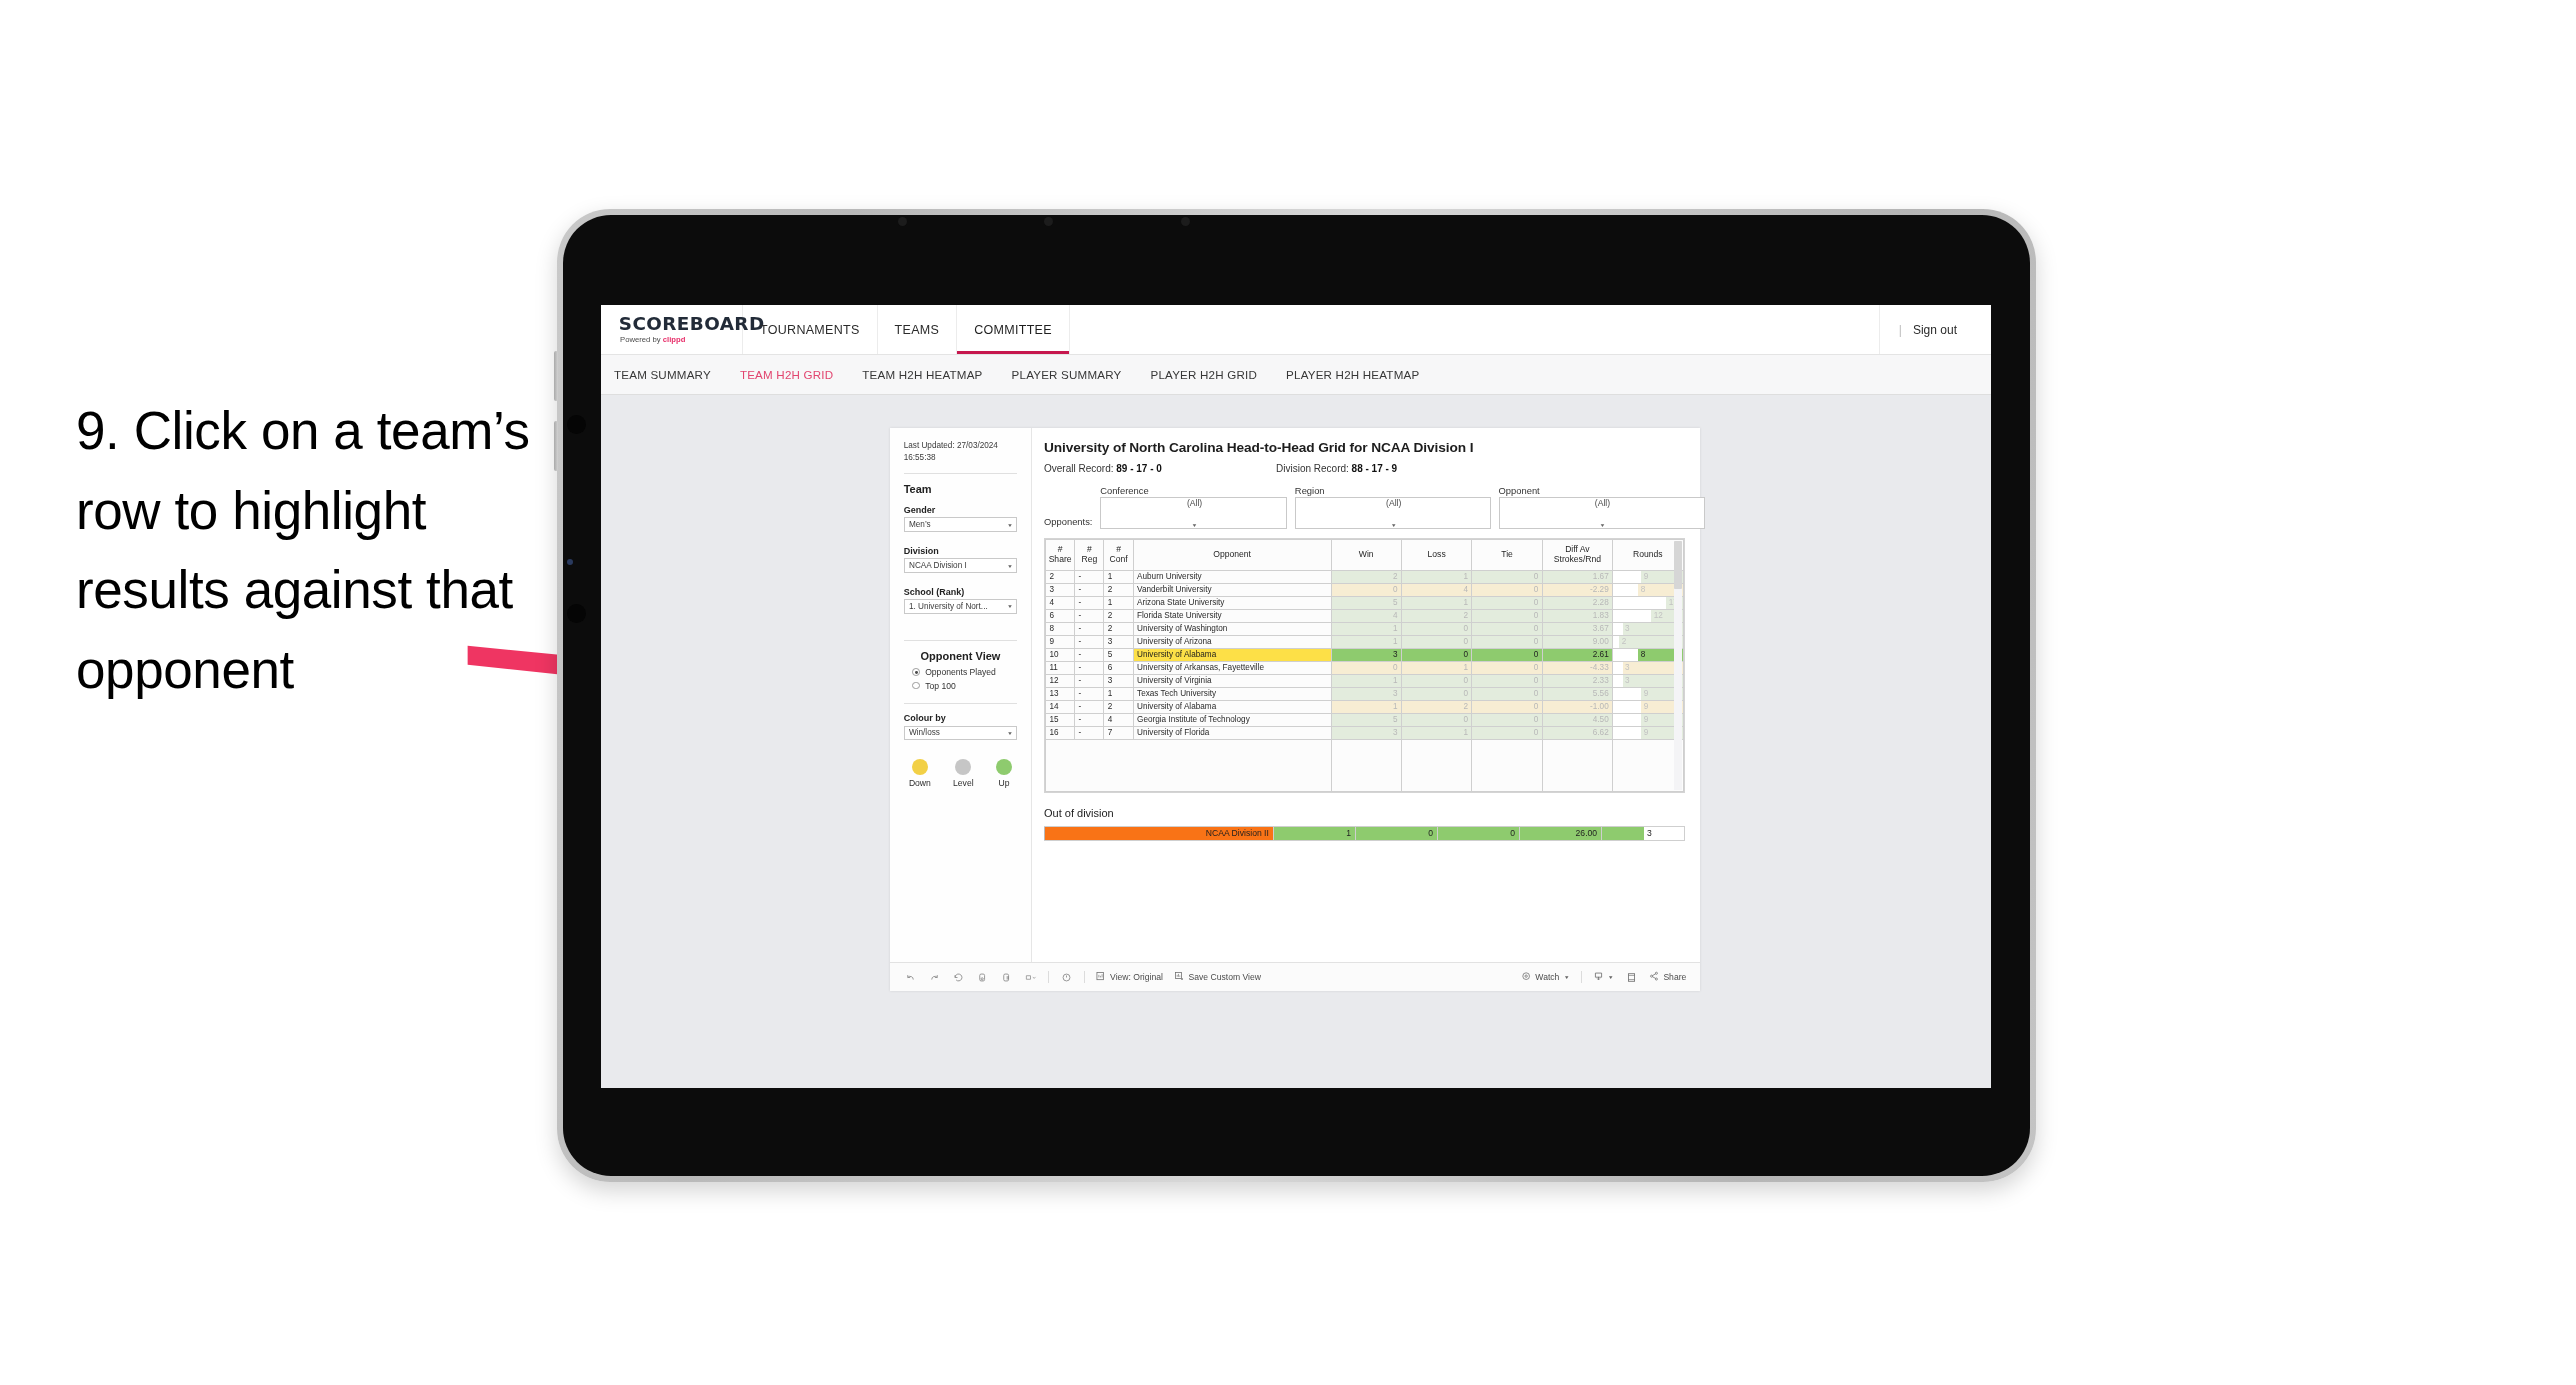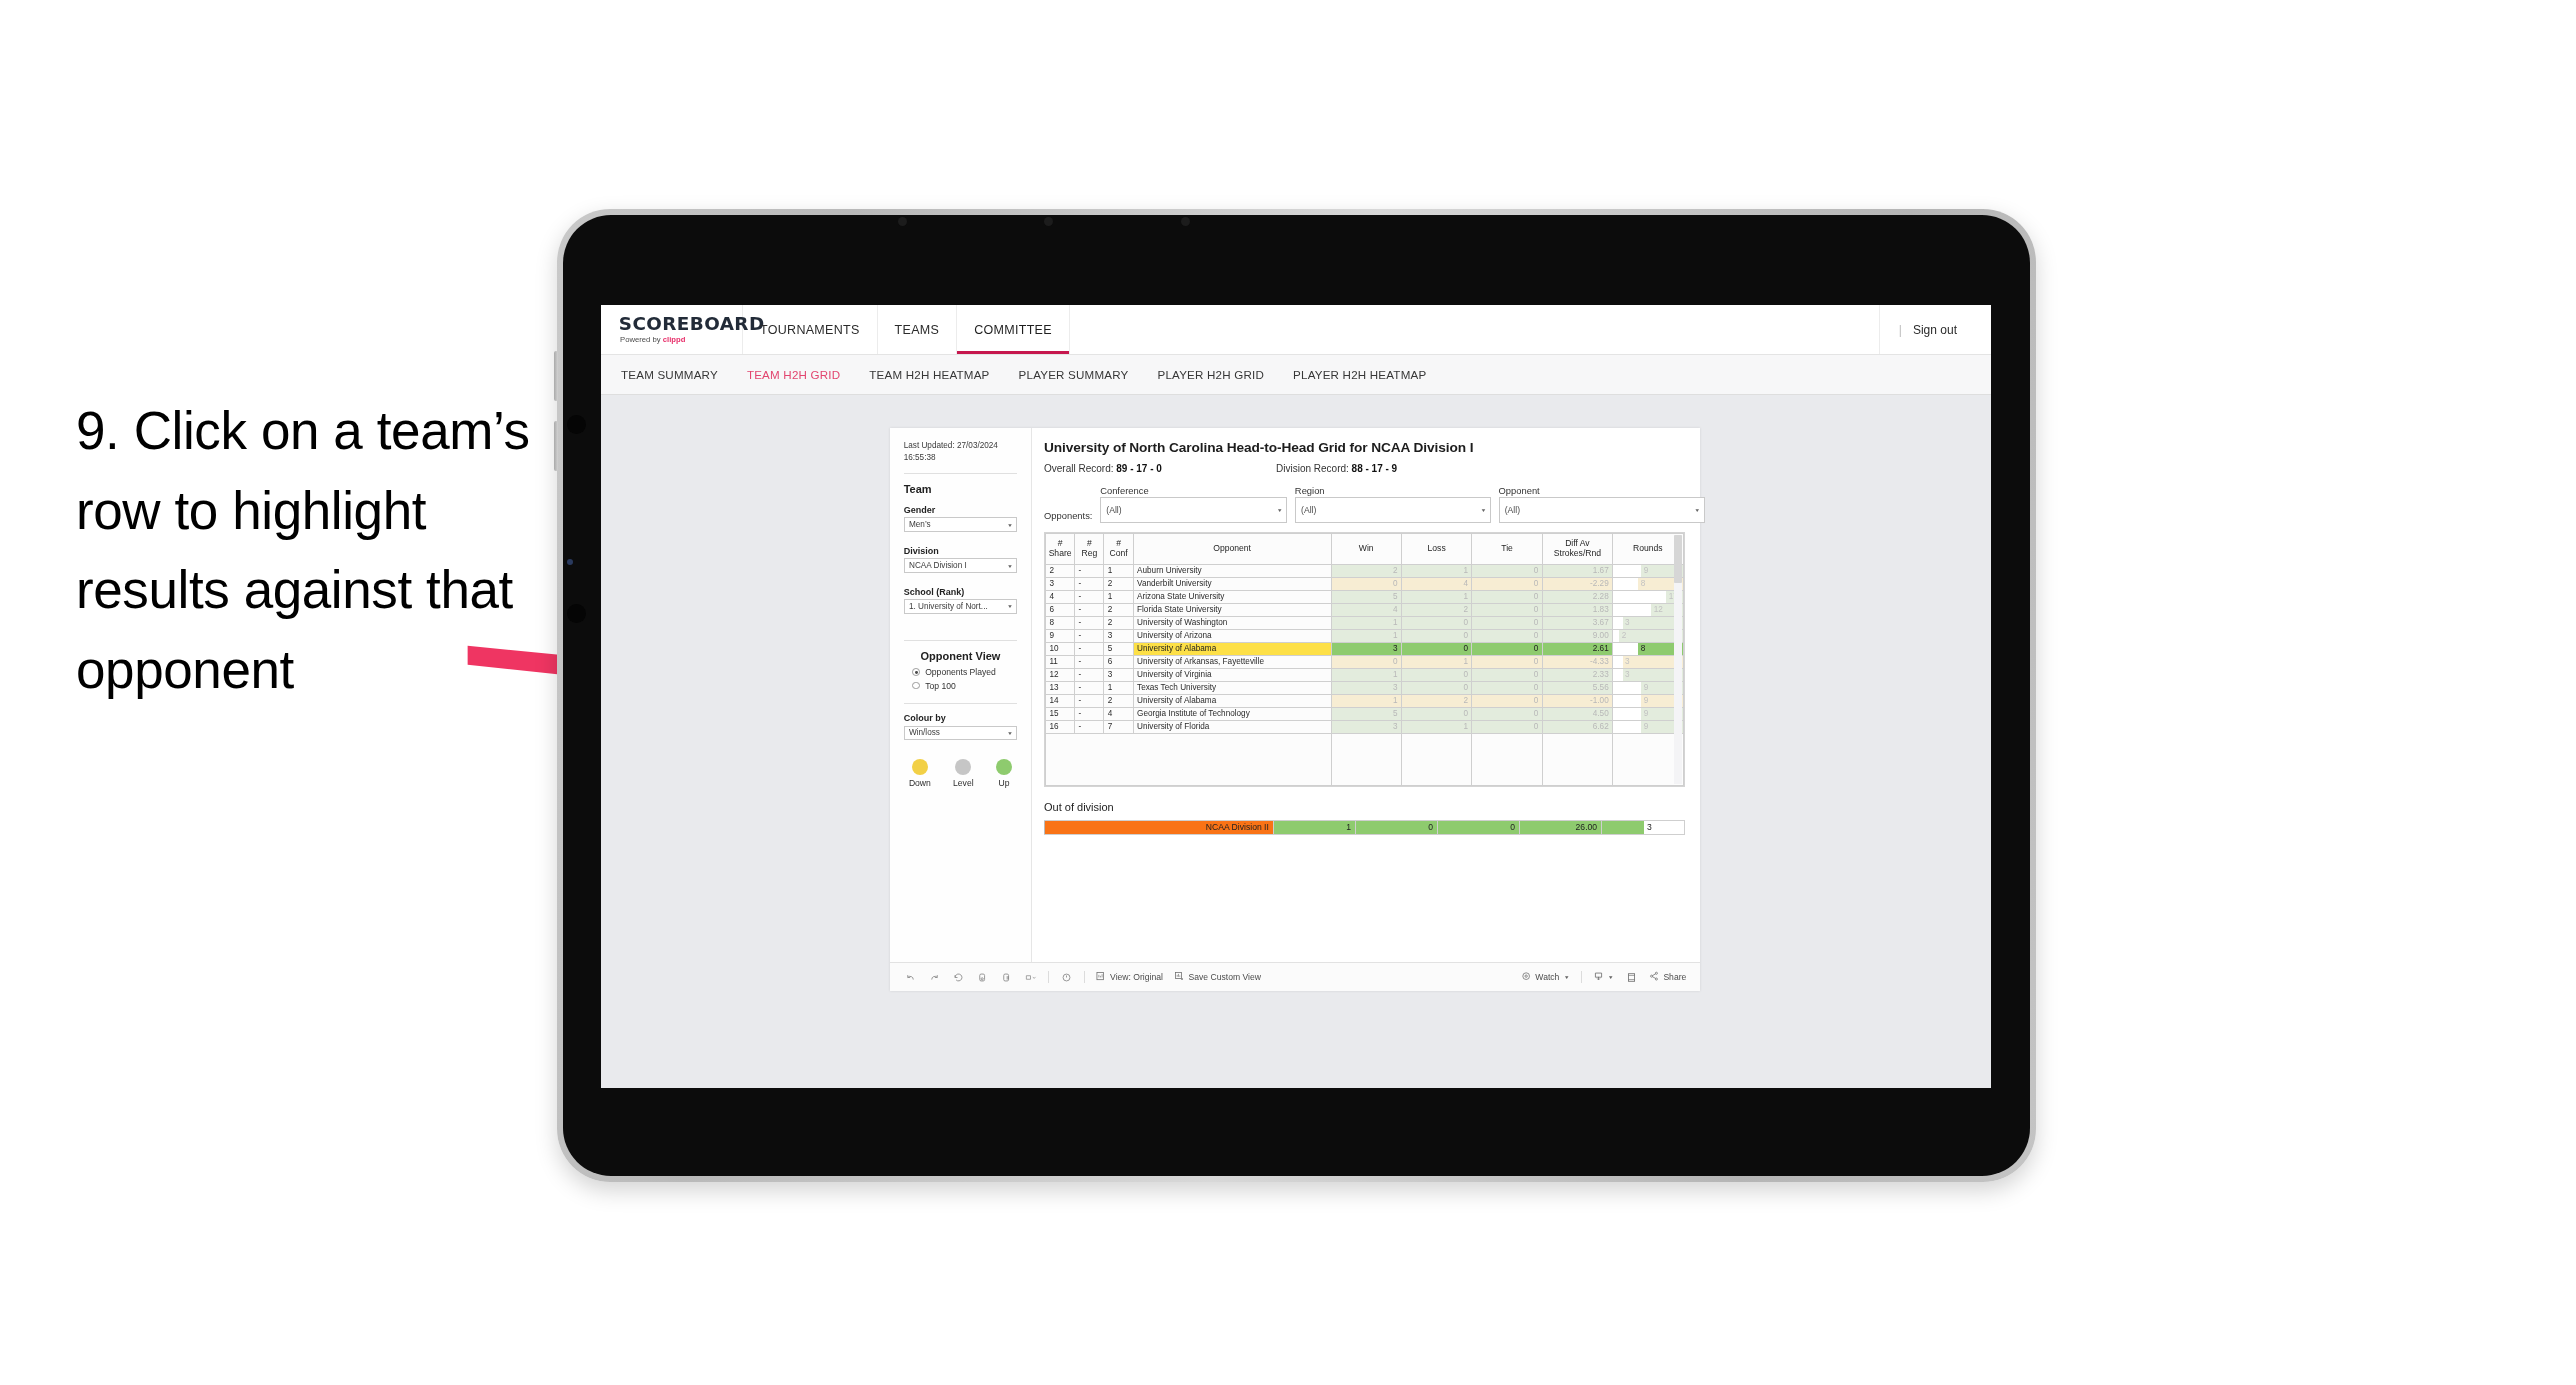--- a/index.html
+++ b/index.html
@@ -119,21 +119,21 @@
     padding: 0 34px 0 19px;
     font-size: 12px; color: #2b2b2b;
   }
   #signout-divider { color: #bdbdbd; }
 
   
   #subnav {
     height: 40px;
     background: #f7f7f8;
     display: flex; align-items: center;
-    padding-left: 20px;
+    padding-left: 13px;
     gap: 29px;
     border-bottom: 0.9px solid #dedede;
   }
   .subnav-item {
     font-size: 11.6px; color: #373737; letter-spacing: 0.2px;
     cursor: pointer;
   }
   .subnav-item.active { color: #e2456f; }
 
   
@@ -206,24 +206,24 @@
   }
   #records { display: flex; font-size: 10px; color: #333; margin-bottom: 11px; }
   #records .rec-a { width: 232px; }
   #records b { font-weight: 700; color: #111; }
 
   #filters { display: flex; align-items: flex-end; gap: 7.7px; margin-bottom: 8.6px; }
   #opponents-label { font-size: 9.4px; color: #333; padding-bottom: 2.6px; }
   .filter-block { display: flex; flex-direction: column; }
   .filter-label { font-size: 9.4px; color: #333; margin-bottom: 1.7px; }
   .filter-select {
-    height: 26px; border: 0.9px solid #c9c9c9; background: #fff;
+    height: 32px; border: 0.9px solid #c9c9c9; background: #fff;
     font-size: 8.6px; color: #4a4a4a;
     display: flex; align-items: center; justify-content: space-between;
-    padding: 0 3.4px 0 5.2px; cursor: pointer;
+    padding: 0 3.4px 0 5.2px; cursor: pointer; flex-direction: column;
   }
   .fs-w1 { width: 187px; }
   .fs-w2 { width: 196px; }
   .fs-w3 { width: 206px; }
 
   
   #table-wrap {
     border: 0.9px solid #d4d4d4;
     background: #fcfcfc;
     position: relative;

